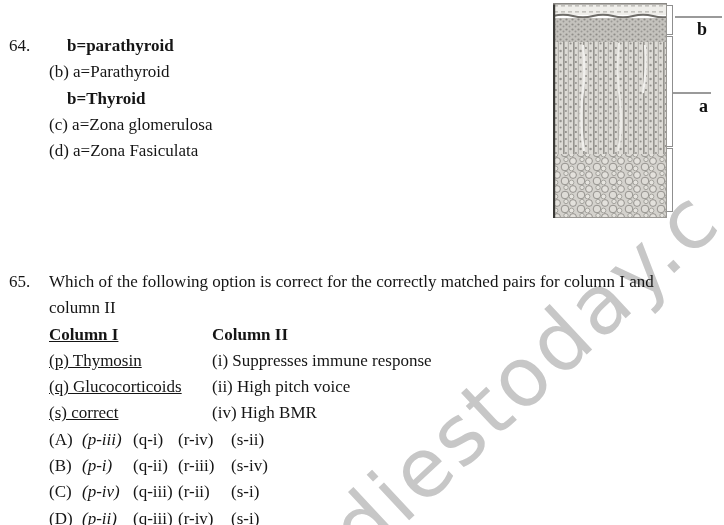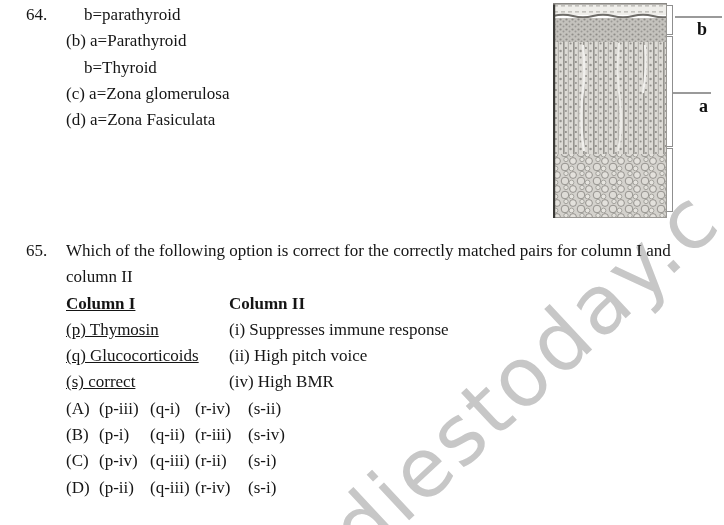--- a/index.html
+++ b/index.html
@@ -9,29 +9,29 @@
   }
   
   .watermark{
     position:absolute;left:212px;top:600px;z-index:1;
     transform:rotate(-43deg);transform-origin:0 0;
     font-family:"DejaVu Sans", sans-serif;font-weight:400;
     font-size:82px;letter-spacing:3px;color:#c7c7c7;white-space:nowrap;
     user-select:none;
   }
   
-  .q{position:absolute;left:26px;z-index:2;display:flex;font-size:17px;line-height:26.3px;}
+  .q{position:absolute;left:9px;z-index:2;display:flex;font-size:17px;line-height:26.3px;margin-top:31px;}
   .qnum{width:40px;flex:none;}
   .qline{white-space:nowrap;}
-  .subline{padding-left:18px;}
+  .subline{padding-left:18px;font-weight:bold;}
   .bold{font-weight:bold;}
   .mrow .c1{display:inline-block;width:163px;text-decoration:underline;}
   .orow .ol{display:inline-block;width:33px;}
   .op{display:inline-block;}
-  .op0{width:51px;}
+  .op0{width:51px;font-style:italic;}
   .op1{width:45px;}
   .op2{width:53px;}
   sub{font-size:11px;line-height:0;}
   
   .histo{position:absolute;left:553px;top:3px;z-index:2;font-size:0;}
   .bracket{
     position:absolute;z-index:2;width:5px;
     border:1.3px solid #8f8f8f;border-left:none;
   }
   .leader{position:absolute;z-index:2;height:2px;background:#9a9a9a;}

